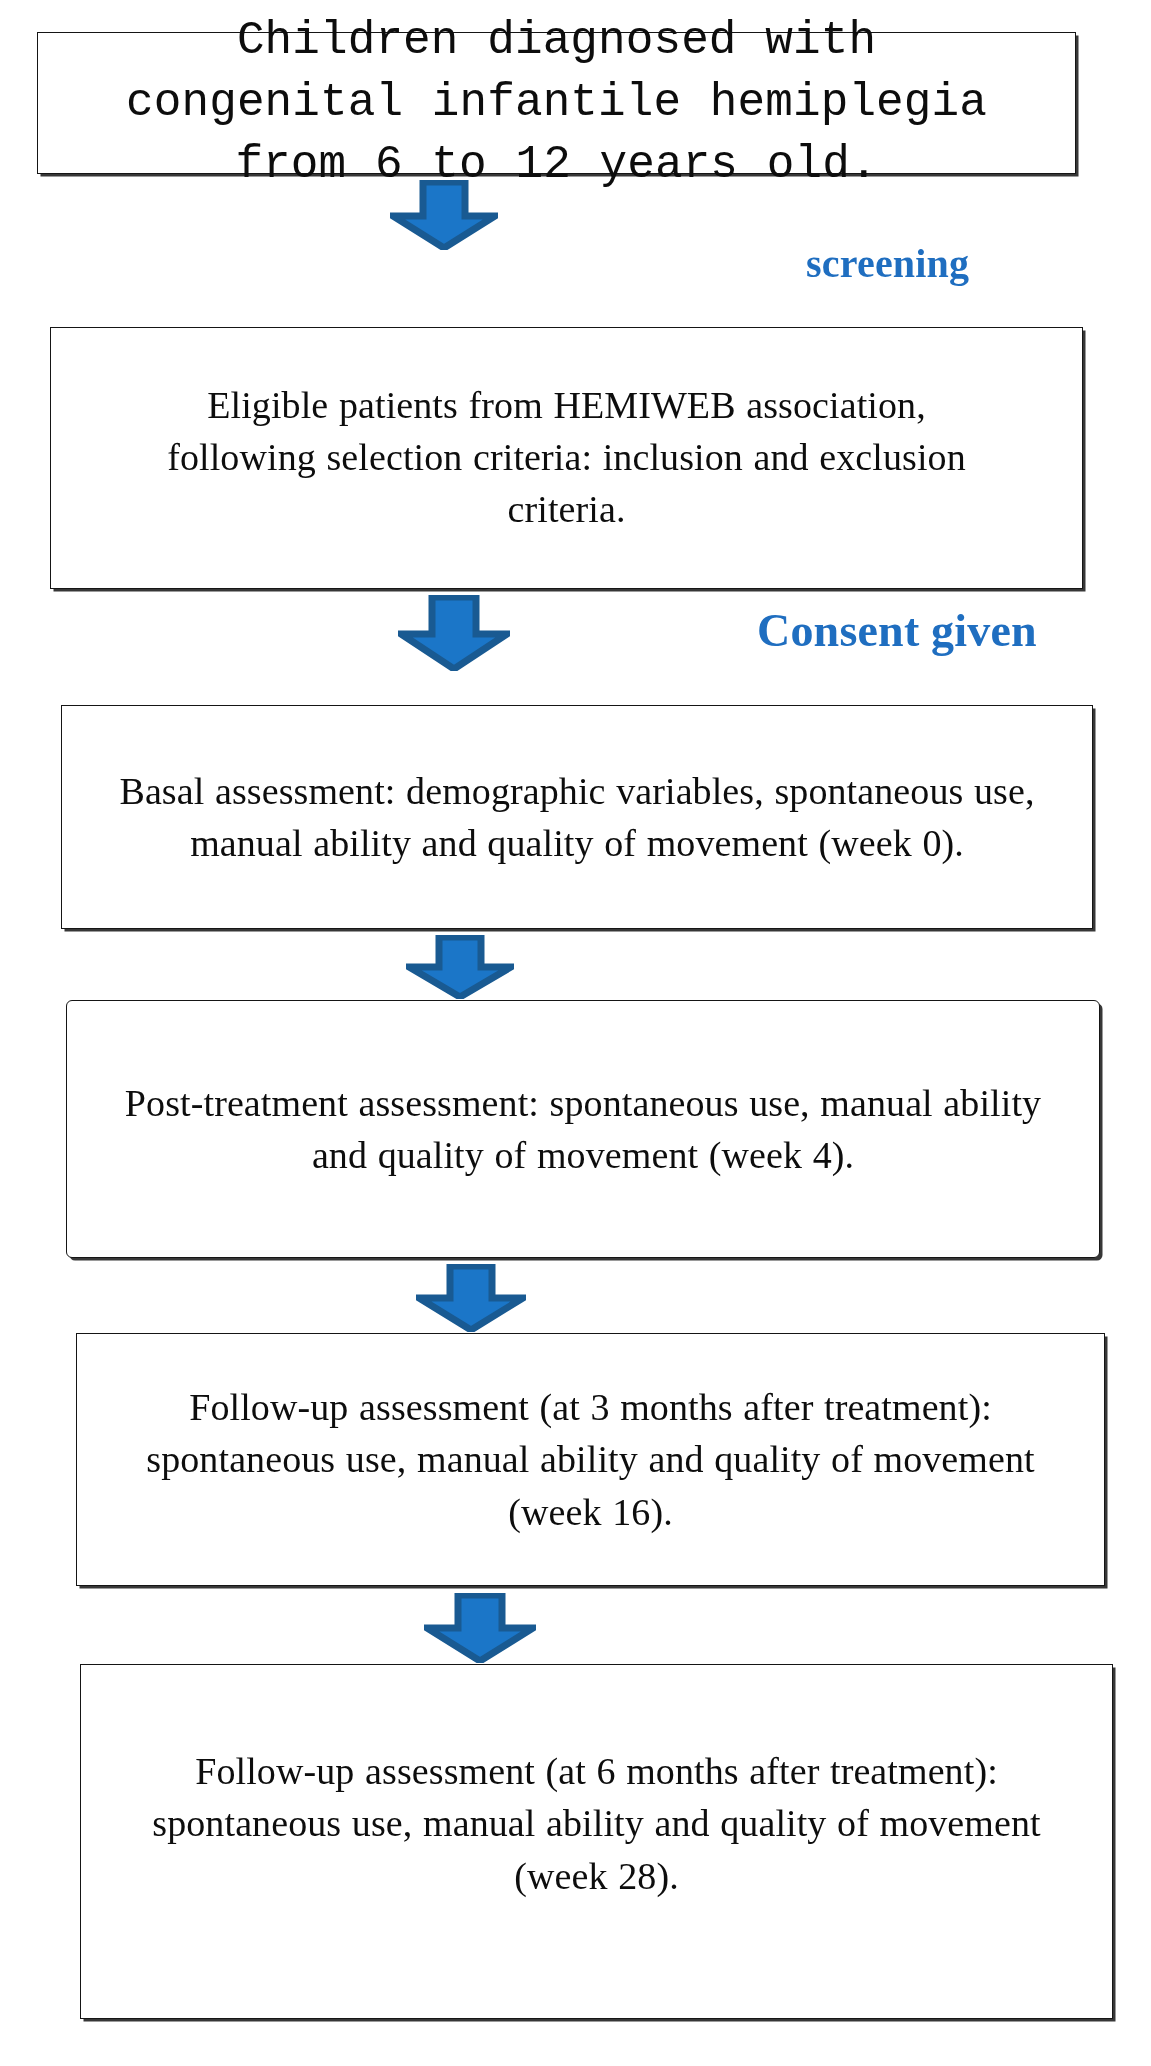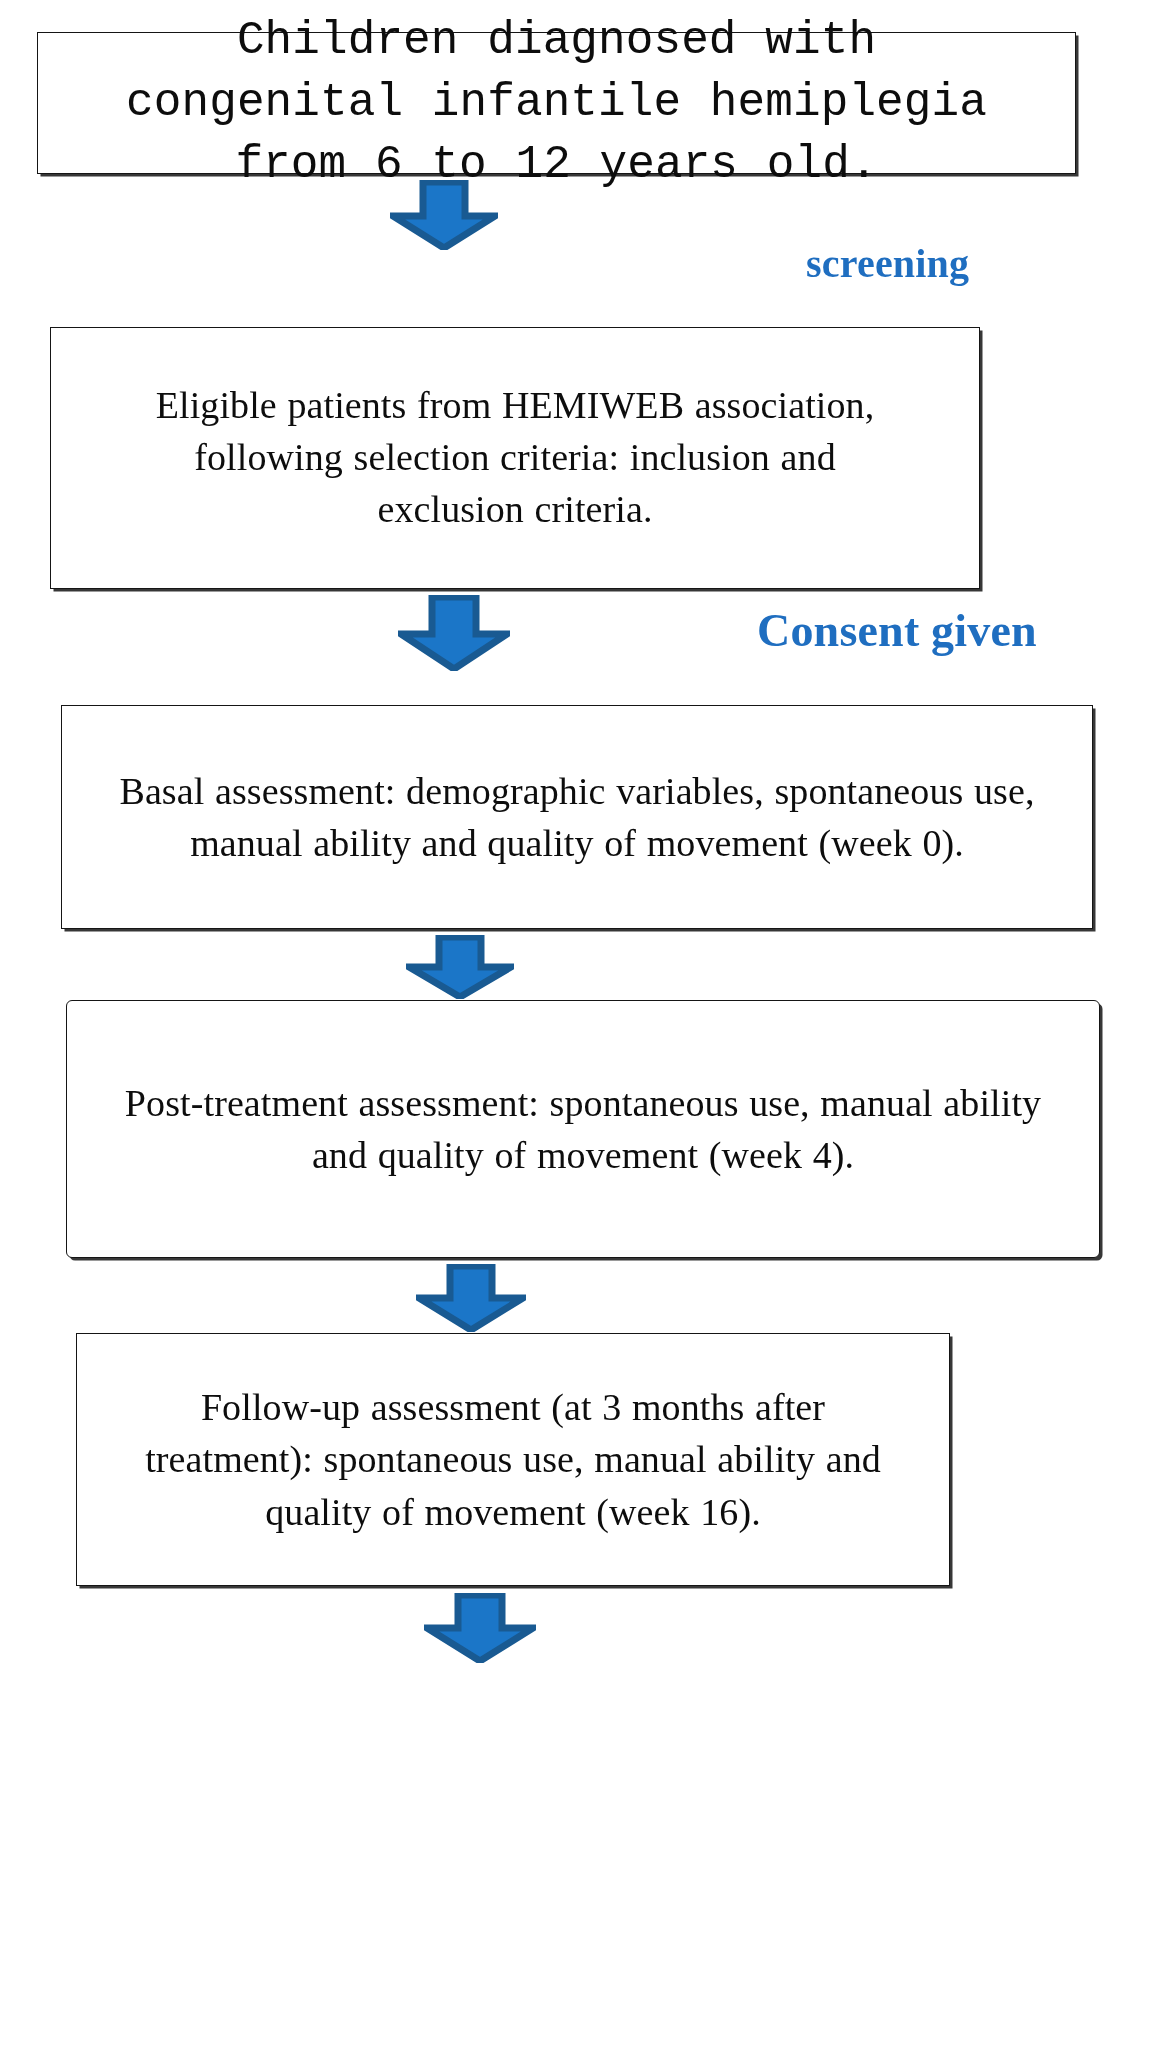--- a/index.html
+++ b/index.html
@@ -77,21 +77,21 @@
   </div>
 
   <div class="flow-arrow" style="left:390px; top:180px; width:108px; height:70px;">
     <svg viewBox="0 0 108 70" preserveAspectRatio="none">
       <polygon points="33,2 75,2 75,36 105,36 54,68 3,36 33,36" fill="#1b76c8" stroke="#195a92" stroke-width="7" stroke-linejoin="miter"></polygon>
     </svg>
   </div>
 
   <div class="side-label" id="label-screening" style="left:806px; top:240px;">screening</div>
 
-  <div class="flow-box" id="box-2" style="left:50px; top:327px; width:930px; height:262px;">
+  <div class="flow-box" id="box-2" style="left:50px; top:327px; width:1033px; height:262px;">
     <span class="box-text" style="font-size:38px; line-height:1.36; padding:0 90px;">Eligible patients from HEMIWEB association, following selection criteria: inclusion and exclusion criteria.</span>
   </div>
 
   <div class="flow-arrow" style="left:398px; top:595px; width:112px; height:76px;">
     <svg viewBox="0 0 112 76" preserveAspectRatio="none">
       <polygon points="34,2 78,2 78,39 109,39 56,74 3,39 34,39" fill="#1b76c8" stroke="#195a92" stroke-width="7" stroke-linejoin="miter"></polygon>
     </svg>
   </div>
 
   <div class="side-label" id="label-consent" style="left:757px; top:604px;">Consent given</div>
@@ -109,24 +109,27 @@
   <div class="flow-box" id="box-4" style="left:66px; top:1000px; width:1034px; height:258px;border-radius:6px;">
     <span class="box-text" style="font-size:38px; line-height:1.38; padding:0 54px;">Post-treatment assessment: spontaneous use, manual ability and quality of movement (week 4).</span>
   </div>
 
   <div class="flow-arrow" style="left:416px; top:1264px; width:110px; height:68px;">
     <svg viewBox="0 0 110 68" preserveAspectRatio="none">
       <polygon points="34,2 76,2 76,34 107,34 55,66 3,34 34,34" fill="#1b76c8" stroke="#195a92" stroke-width="7" stroke-linejoin="miter"></polygon>
     </svg>
   </div>
 
-  <div class="flow-box" id="box-5" style="left:76px; top:1333px; width:874px; height:253px;">
+  <div class="flow-box" id="box-5" style="left:76px; top:1333px; width:1029px; height:253px;">
     <span class="box-text" style="font-size:38px; line-height:1.38; padding:0 44px;">Follow-up assessment (at 3 months after treatment): spontaneous use, manual ability and quality of movement (week 16).</span>
   </div>
 
   <div class="flow-arrow" style="left:424px; top:1593px; width:112px; height:70px;">
     <svg viewBox="0 0 112 70" preserveAspectRatio="none">
       <polygon points="34,2 78,2 78,35 109,35 56,68 3,35 34,35" fill="#1b76c8" stroke="#195a92" stroke-width="7" stroke-linejoin="miter"></polygon>
     </svg>
   </div>
 
+  <div class="flow-box" id="box-6" style="left:80px; top:1664px; width:1033px; height:355px;">
+    <span class="box-text" style="font-size:38px; line-height:1.38; padding:0 44px; transform:translateY(-18px);">Follow-up assessment (at 6 months after treatment): spontaneous use, manual ability and quality of movement (week 28).</span>
+  </div>
 
 </div>
 
 </body></html>

